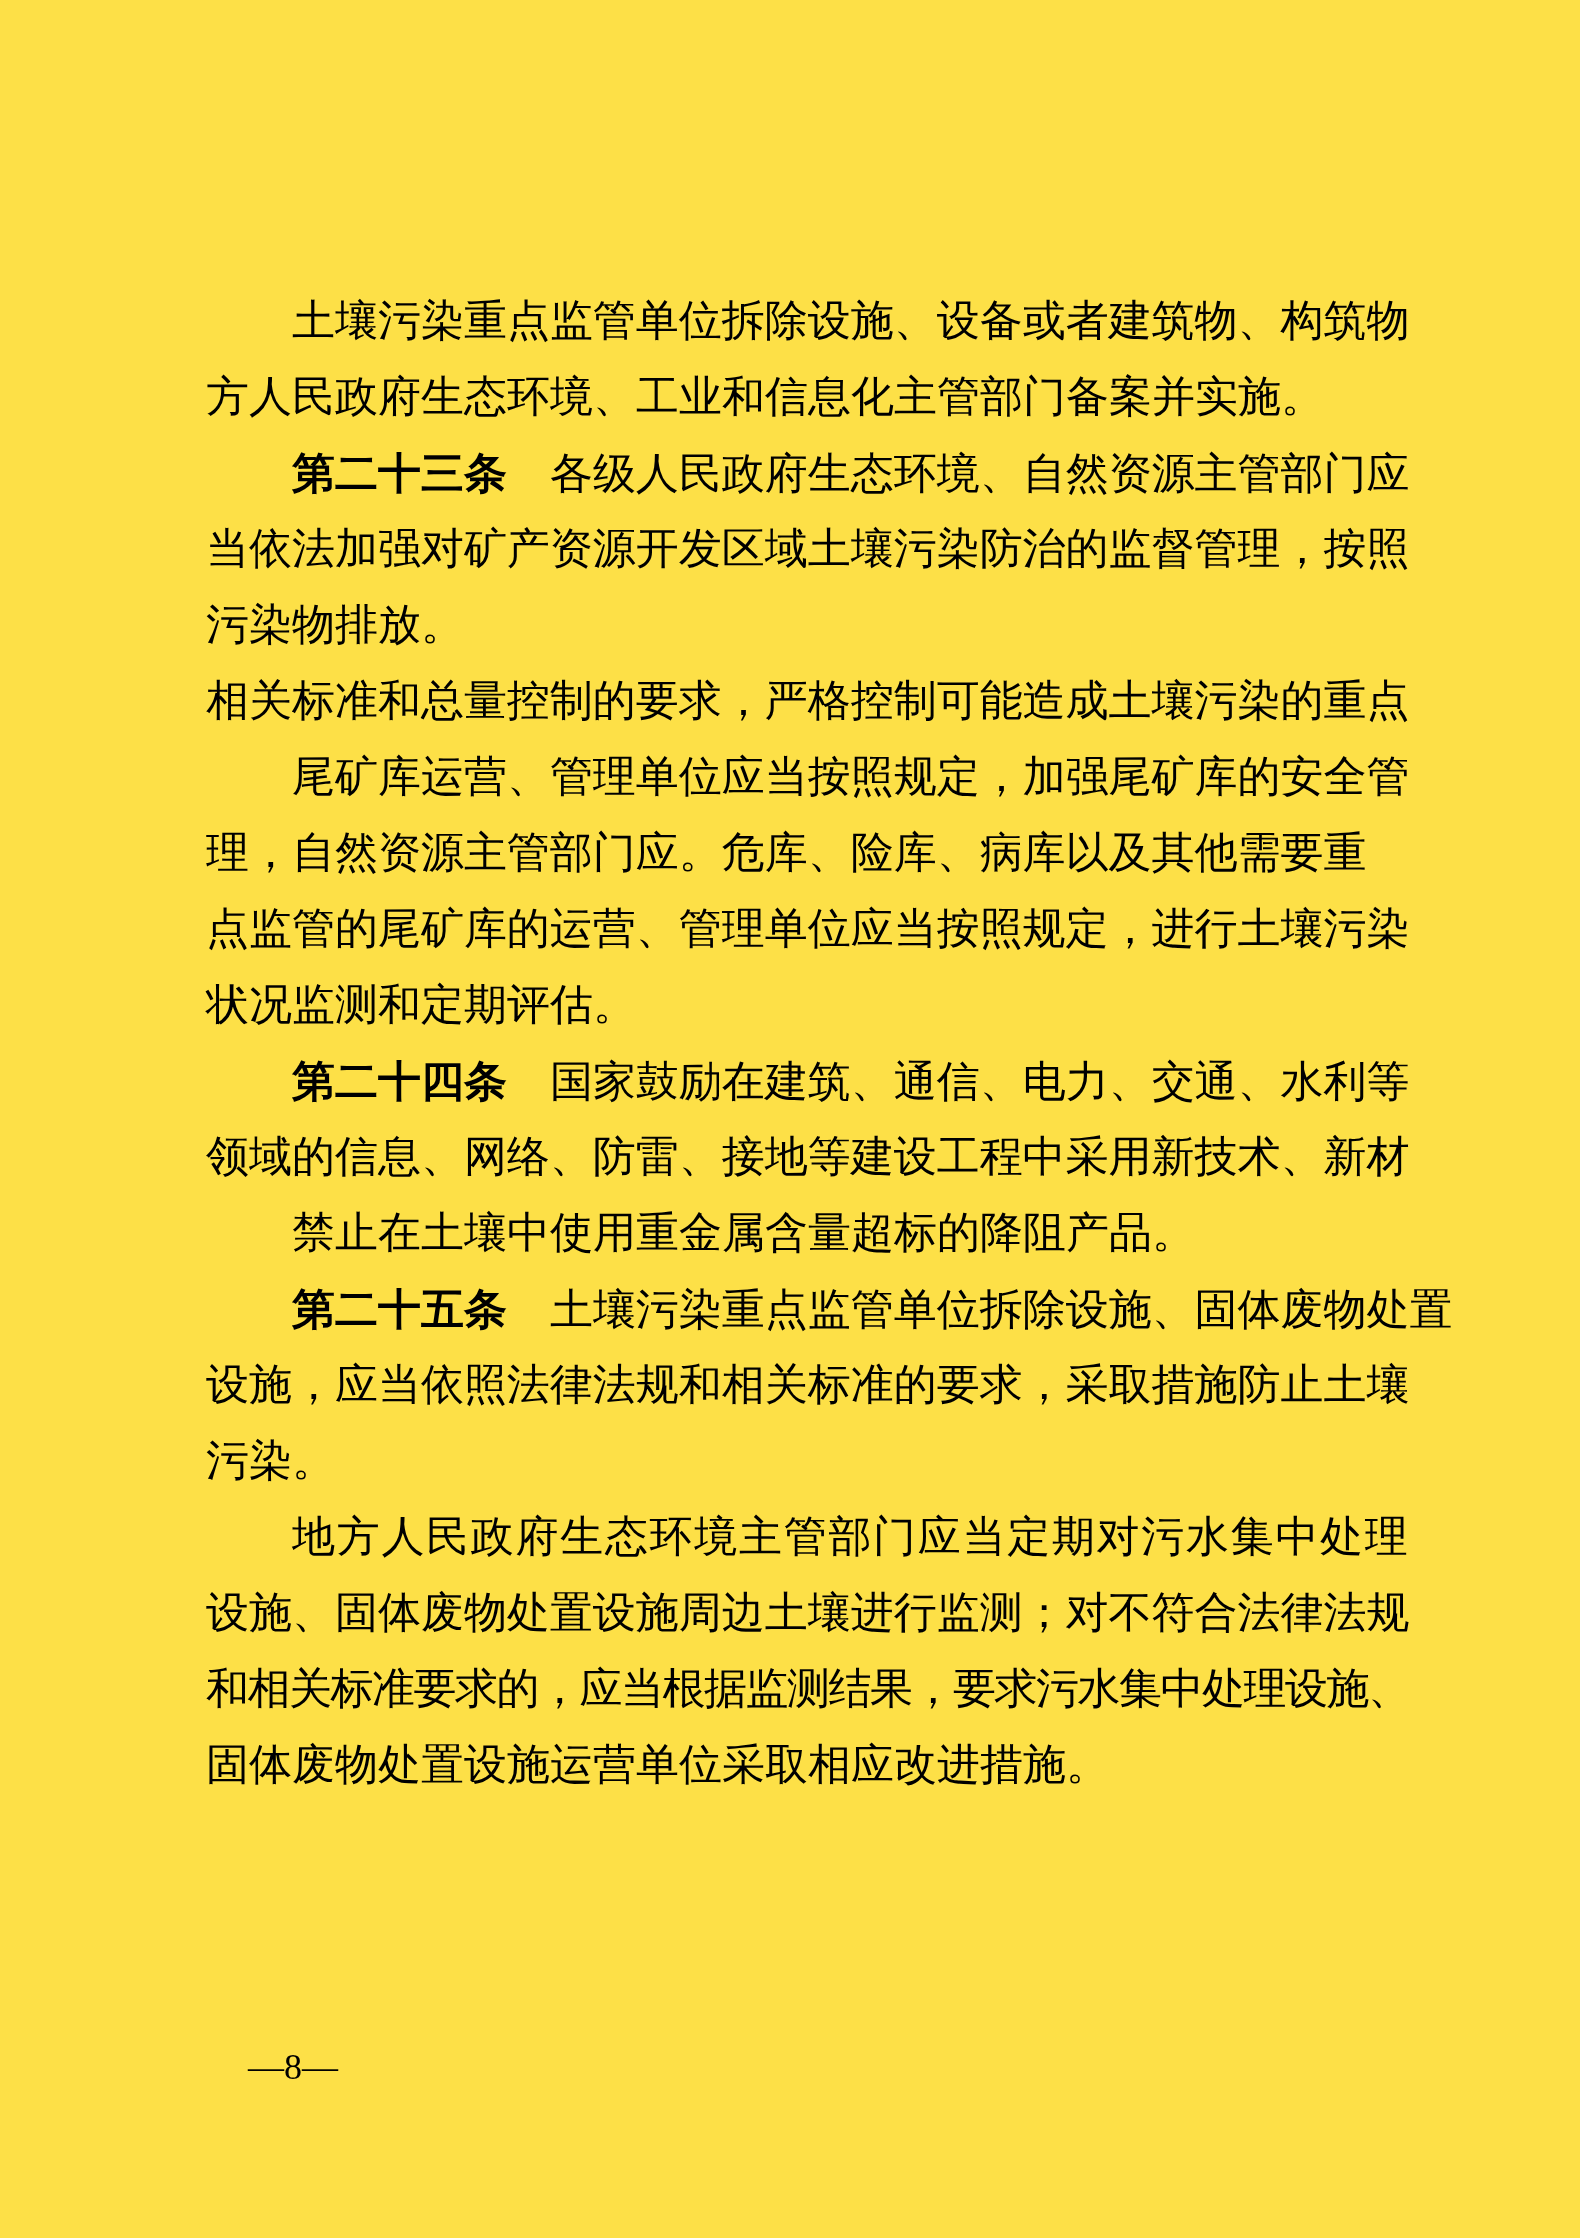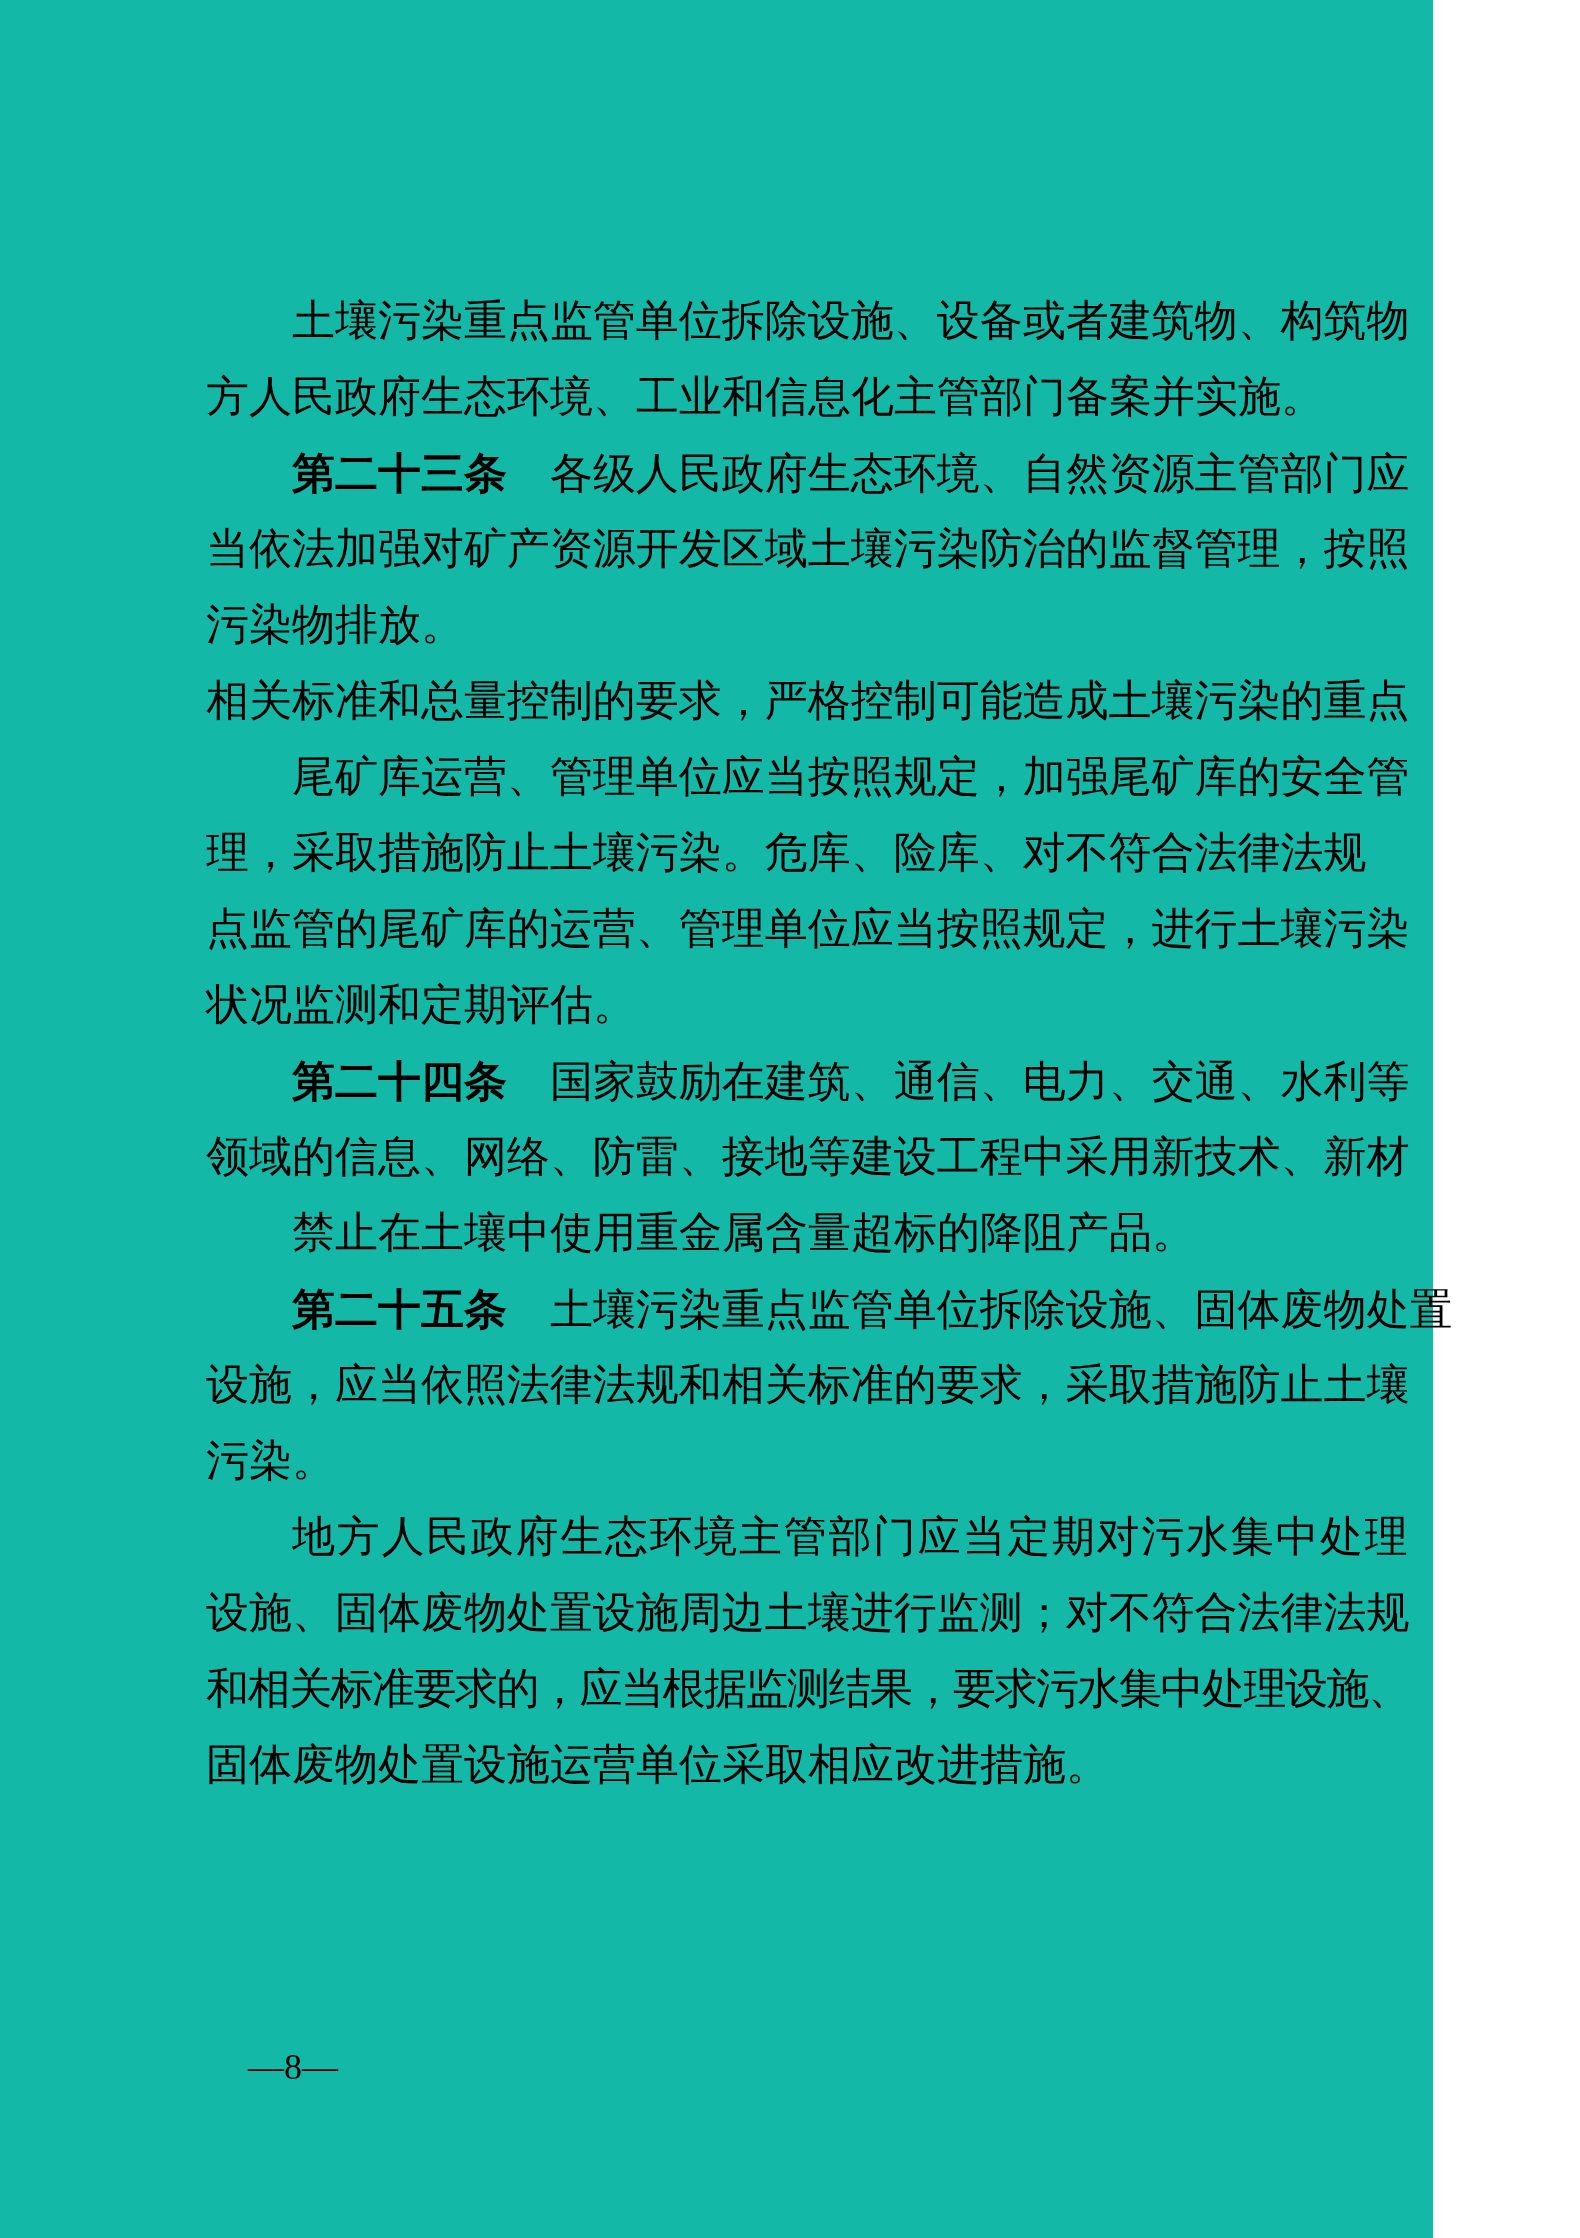--- a/index.html
+++ b/index.html
@@ -11,23 +11,23 @@
     width: 1580px;
     height: 2238px;
     position: relative;
     font-family: "Liberation Serif", "DejaVu Serif", serif;
     color: #000000;
     overflow: hidden;
   }
   .page {
     position: absolute;
     left: 0; top: 0;
-    width: 1433px;
+    width: 1580px;
     height: 2238px;
-    background: #14b8a6;
+    background: #fde047;
   }
   .textblock {
     position: absolute;
     left: 206px;
     top: 283px;
     width: 1204px;
     font-size: 43px;
     line-height: 76px;
   }
   .line {
@@ -61,21 +61,21 @@
 
 <div class="page">
   <div class="textblock">
       <div class="line indent" style="letter-spacing: -0.02px;"><span>土壤污染重点监管单位拆除设施、设备或者建筑物、构筑物</span></div>
       <div class="line para-end"><span>方人民政府生态环境、工业和信息化主管部门备案并实施。</span></div>
       <div class="line indent" style="letter-spacing: -0.02px;"><span class="term">第二十三条</span><span class="gap"></span><span>各级人民政府生态环境、自然资源主管部门应</span></div>
       <div class="line" style="letter-spacing: -0.02px;"><span>当依法加强对矿产资源开发区域土壤污染防治的监督管理，按照</span></div>
       <div class="line para-end"><span>污染物排放。</span></div>
       <div class="line" style="letter-spacing: -0.02px;"><span>相关标准和总量控制的要求，严格控制可能造成土壤污染的重点</span></div>
       <div class="line indent" style="letter-spacing: -0.02px;"><span>尾矿库运营、管理单位应当按照规定，加强尾矿库的安全管</span></div>
-      <div class="line" style="letter-spacing: -0.02px;"><span>理，采取措施防止土壤污染。危库、险库、对不符合法律法规</span></div>
+      <div class="line" style="letter-spacing: -0.02px;"><span>理，自然资源主管部门应。危库、险库、病库以及其他需要重</span></div>
       <div class="line" style="letter-spacing: -0.02px;"><span>点监管的尾矿库的运营、管理单位应当按照规定，进行土壤污染</span></div>
       <div class="line para-end"><span>状况监测和定期评估。</span></div>
       <div class="line indent" style="letter-spacing: -0.02px;"><span class="term">第二十四条</span><span class="gap"></span><span>国家鼓励在建筑、通信、电力、交通、水利等</span></div>
       <div class="line" style="letter-spacing: -0.02px;"><span>领域的信息、网络、防雷、接地等建设工程中采用新技术、新材</span></div>
       <div class="line indent para-end"><span>禁止在土壤中使用重金属含量超标的降阻产品。</span></div>
       <div class="line indent" style="letter-spacing: -0.02px;"><span class="term">第二十五条</span><span class="gap"></span><span>土壤污染重点监管单位拆除设施、固体废物处置</span></div>
       <div class="line" style="letter-spacing: -0.02px;"><span>设施，应当依照法律法规和相关标准的要求，采取措施防止土壤</span></div>
       <div class="line para-end"><span>污染。</span></div>
       <div class="line indent" style="letter-spacing: 1.7px;"><span>地方人民政府生态环境主管部门应当定期对污水集中处理</span></div>
       <div class="line" style="letter-spacing: -0.02px;"><span>设施、固体废物处置设施周边土壤进行监测；对不符合法律法规</span></div>

